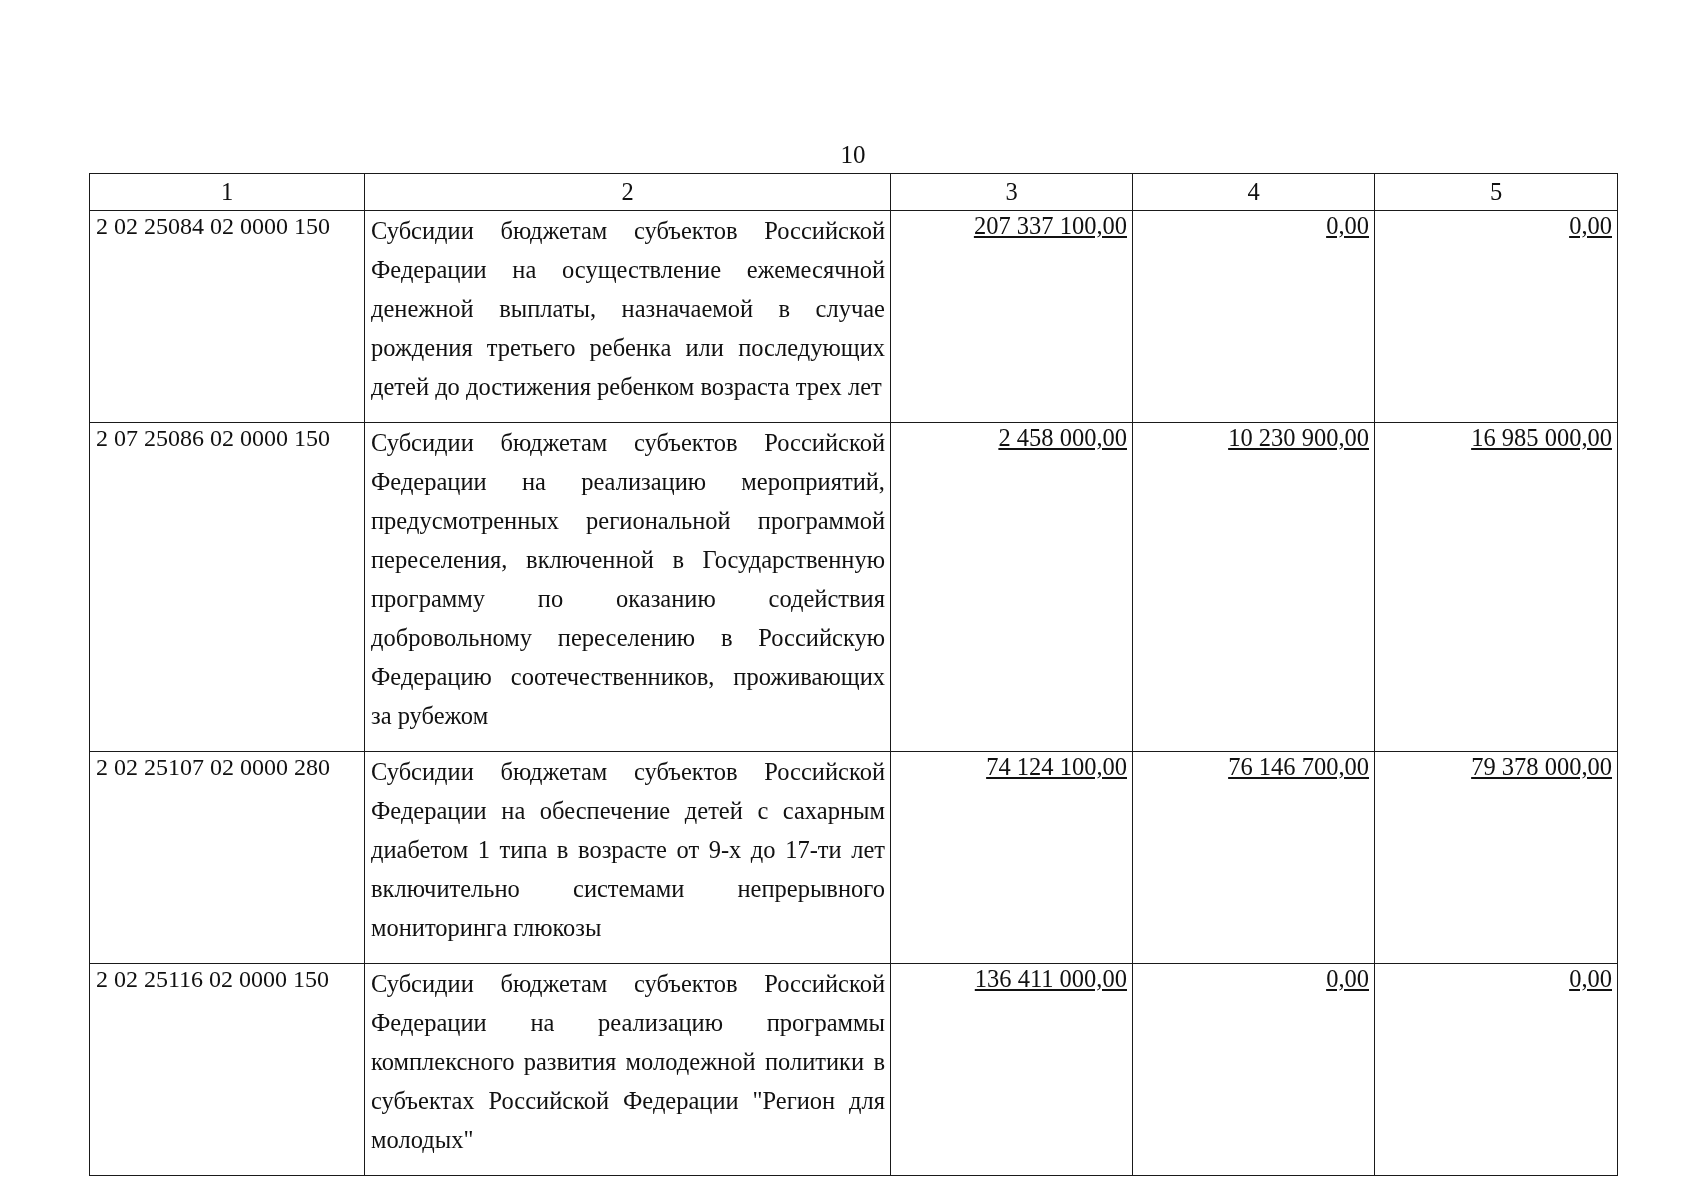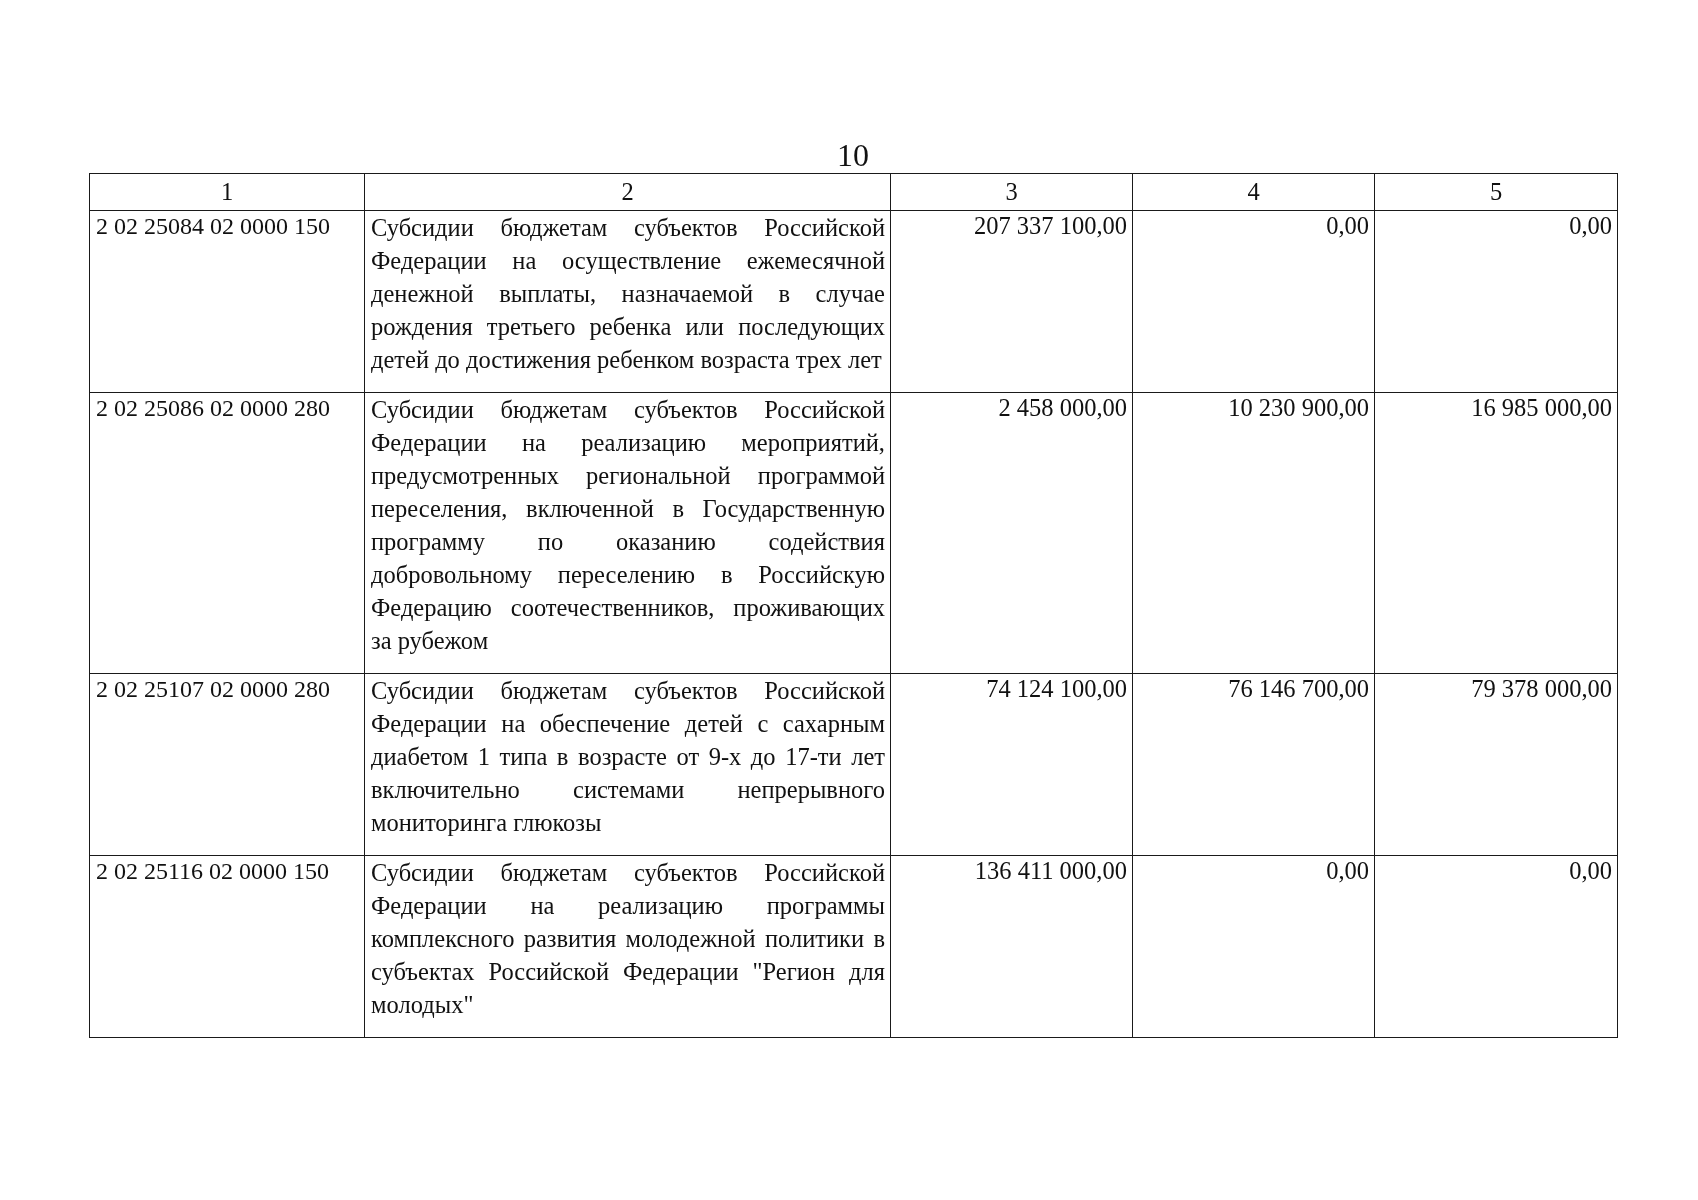--- a/index.html
+++ b/index.html
@@ -1,28 +1,28 @@
 <!DOCTYPE html>
 <html><head>
 <meta charset="utf-8">
 <style>
   html, body { margin: 0; padding: 0; background: #ffffff; }
   body { width: 1698px; height: 1200px; position: relative; overflow: hidden;
          font-family: "Liberation Serif", "DejaVu Serif", serif; color: #111; }
   .page-number { position: absolute; left: 820px; top: 140px; width: 66px; text-align: center;
-                 font-size: 32px; line-height: 30px; }
+                 font-size: 25px; line-height: 30px; }
   table.doc { position: absolute; left: 89px; top: 173px; width: 1528px;
               border-collapse: collapse; table-layout: fixed; font-size: 24.5px; }
   table.doc td, table.doc th { border: 1.6px solid #1a1a1a; padding: 0 5px 16px 6px; vertical-align: top; }
   table.doc th { font-weight: normal; text-align: center; height: 36px; line-height: 36px; padding: 0; }
   col.c1 { width: 275px; } col.c2 { width: 526px; } col.c3 { width: 242px; }
   col.c4 { width: 242px; } col.c5 { width: 243px; }
   td.code { white-space: nowrap; line-height: 30px; padding-top: 1px; padding-left: 8px; font-size: 24px; }
-  td.name { text-align: justify; text-align-last: left; line-height: 33px; padding-top: 1px; padding-left: 7px; padding-right: 6px; }
-  td.num { vertical-align: bottom; text-align: right; white-space: nowrap; line-height: 30px; padding-right: 5px; padding-bottom: 1px; }
+  td.name { text-align: justify; text-align-last: left; line-height: 39px; padding-top: 1px; padding-left: 7px; padding-right: 6px; }
+  td.num { vertical-align: bottom; text-align: right; white-space: nowrap; line-height: 30px; padding-right: 5px; padding-bottom: 1px; text-decoration: underline; }
 </style>
 </head>
 <body>
 
 <div class="page-number">10</div>
 
 <table class="doc">
   <colgroup>
       <col class="c1">
       <col class="c2">
@@ -41,21 +41,21 @@
   </thead>
   <tbody>
     <tr style="height:181px">
       <td class="code">2 02 25084 02 0000 150</td>
       <td class="name">Субсидии бюджетам субъектов Российской Федерации на осуществление ежемесячной денежной выплаты, назначаемой в случае рождения третьего ребенка или последующих детей до достижения ребенком возраста трех лет</td>
       <td class="num">207 337 100,00</td>
       <td class="num">0,00</td>
       <td class="num">0,00</td>
     </tr>
     <tr style="height:243px">
-      <td class="code">2 02 25086 02 0000 280</td>
+      <td class="code">2 07 25086 02 0000 150</td>
       <td class="name">Субсидии бюджетам субъектов Российской Федерации на реализацию мероприятий, предусмотренных региональной программой переселения, включенной в Государственную программу по оказанию содействия добровольному переселению в Российскую Федерацию соотечественников, проживающих за рубежом</td>
       <td class="num">2 458 000,00</td>
       <td class="num">10 230 900,00</td>
       <td class="num">16 985 000,00</td>
     </tr>
     <tr style="height:151px">
       <td class="code">2 02 25107 02 0000 280</td>
       <td class="name">Субсидии бюджетам субъектов Российской Федерации на обеспечение детей с сахарным диабетом 1 типа в возрасте от 9-х до 17-ти лет включительно системами непрерывного мониторинга глюкозы</td>
       <td class="num">74 124 100,00</td>
       <td class="num">76 146 700,00</td>

